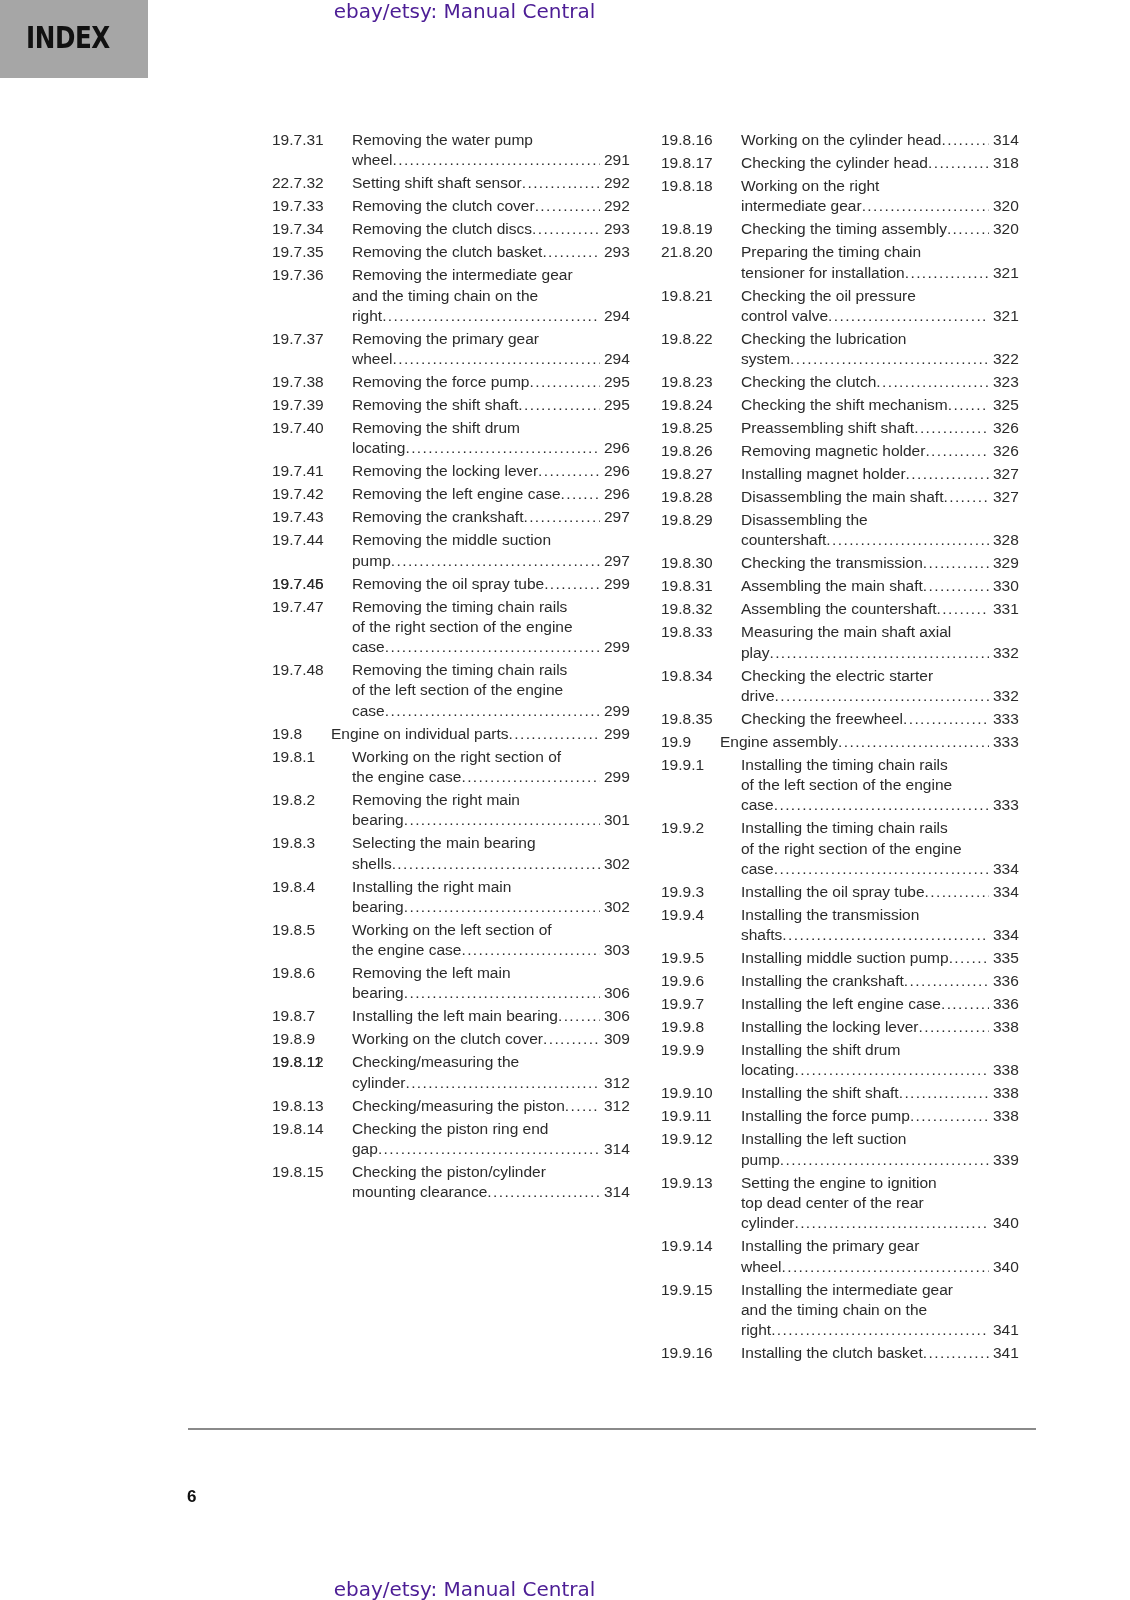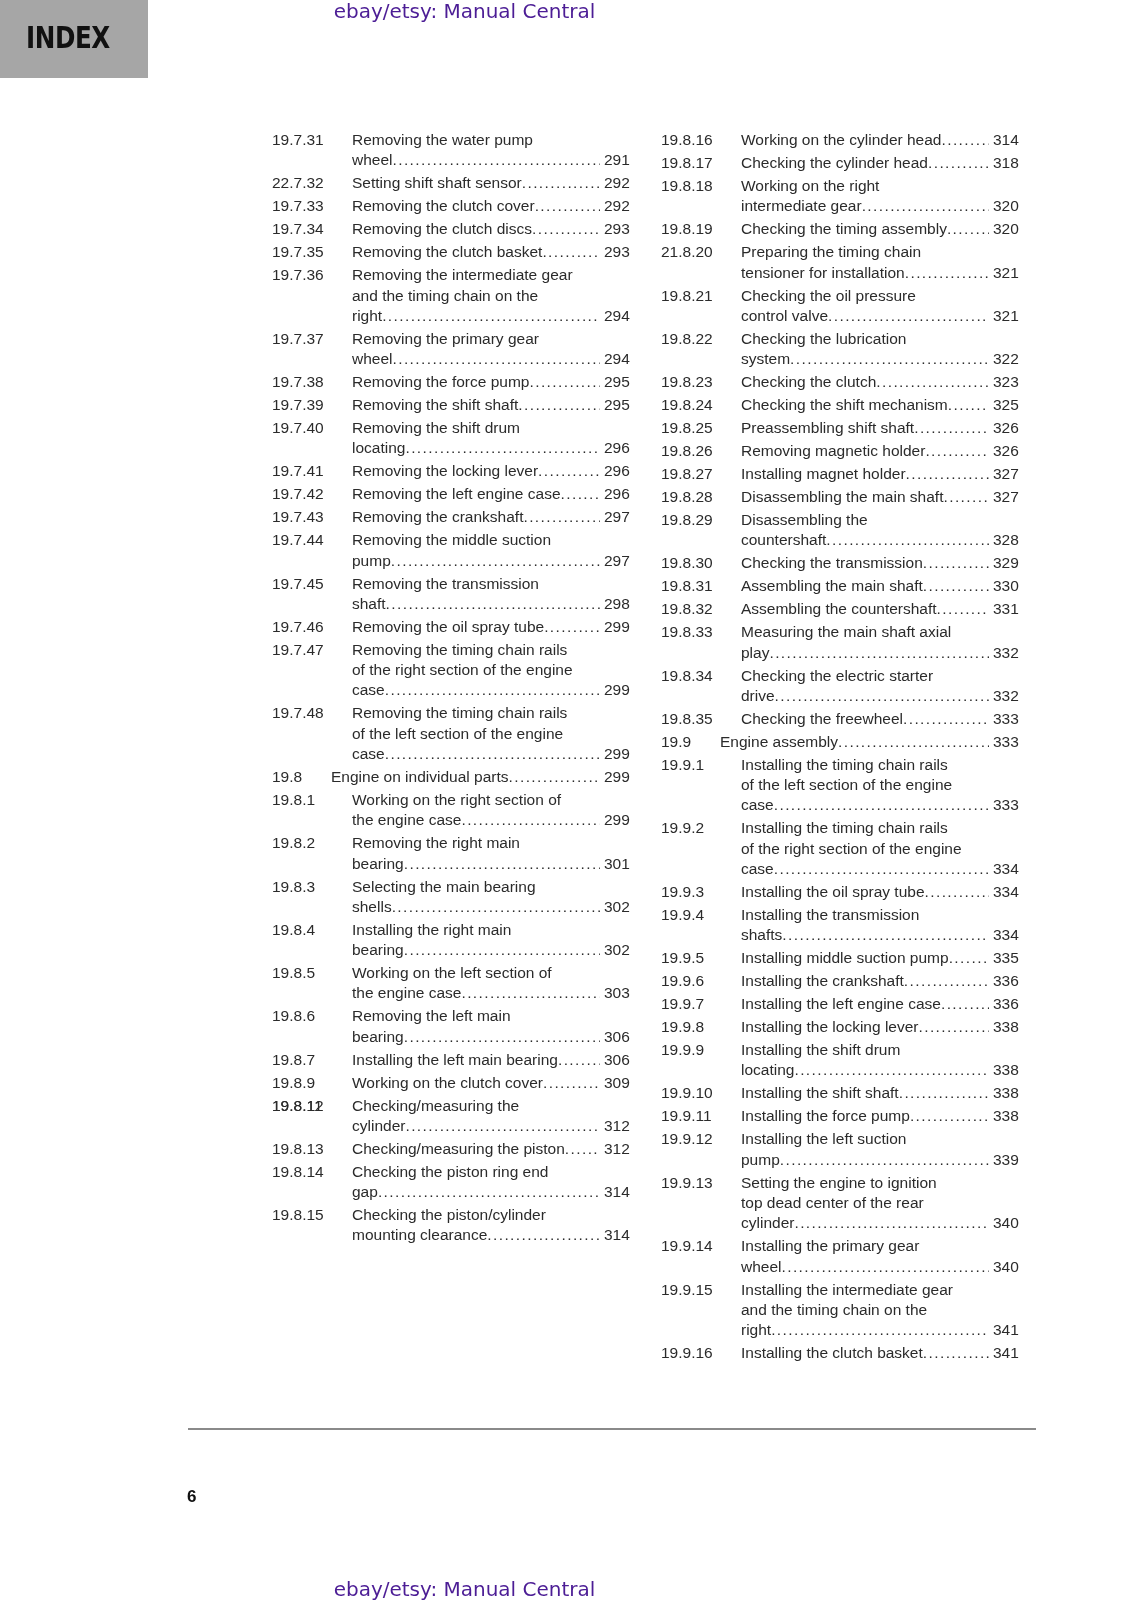--- a/index.html
+++ b/index.html
@@ -181,28 +181,20 @@
         <div class="line">Removing the middle suction</div>
         <div class="last-line">
           <span class="txt">pump</span>
           <span class="dots"></span>
         </div>
         <span class="page">297</span>
       </div>
     </div>
     <div class="entry">
       <span class="num">19.7.45</span>
-      <div class="body">
-        <div class="line">Removing the transmission</div>
-        <div class="last-line">
-          <span class="txt">shaft</span>
-          <span class="dots"></span>
-        </div>
-        <span class="page">298</span>
-      </div>
     </div>
     <div class="entry">
       <span class="num">19.7.46</span>
       <div class="body">
         <div class="last-line">
           <span class="txt">Removing the oil spray tube</span>
           <span class="dots"></span>
         </div>
         <span class="page">299</span>
       </div>

